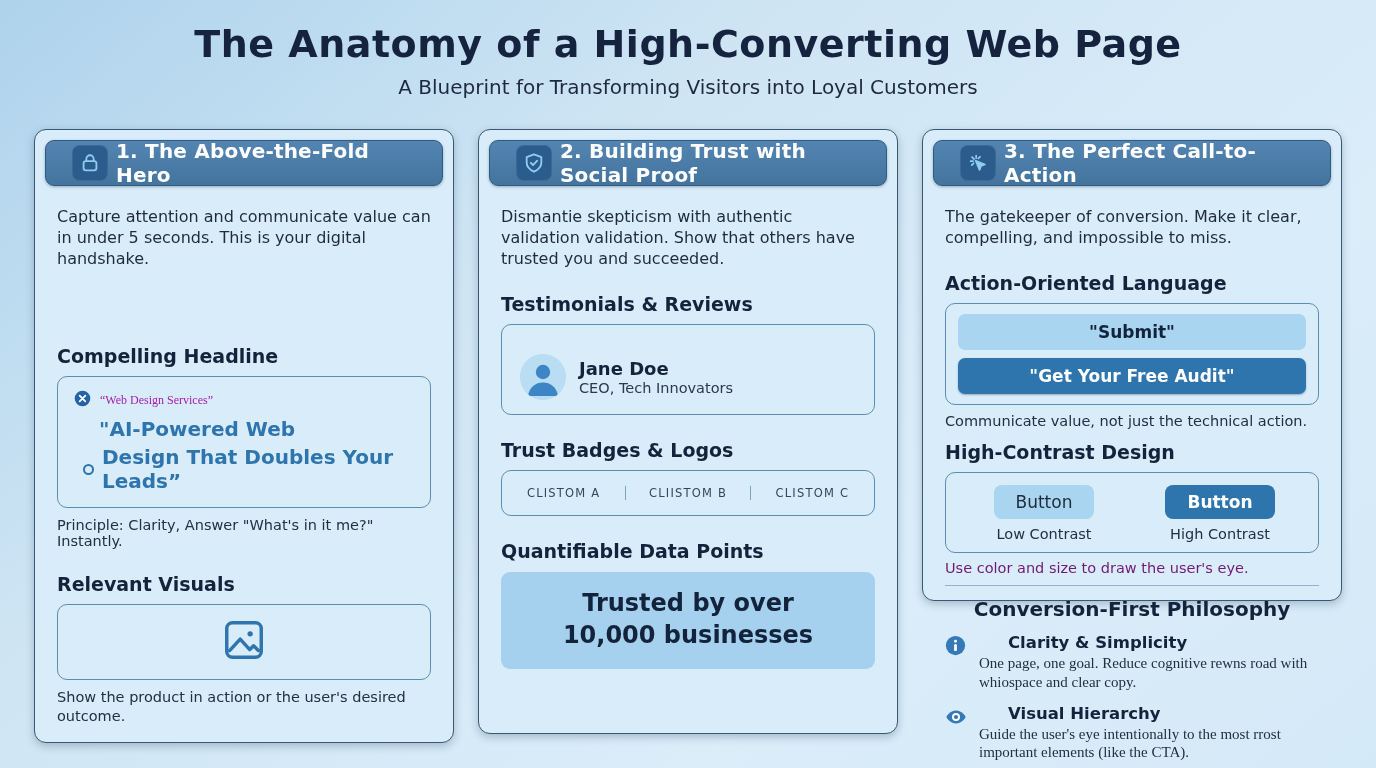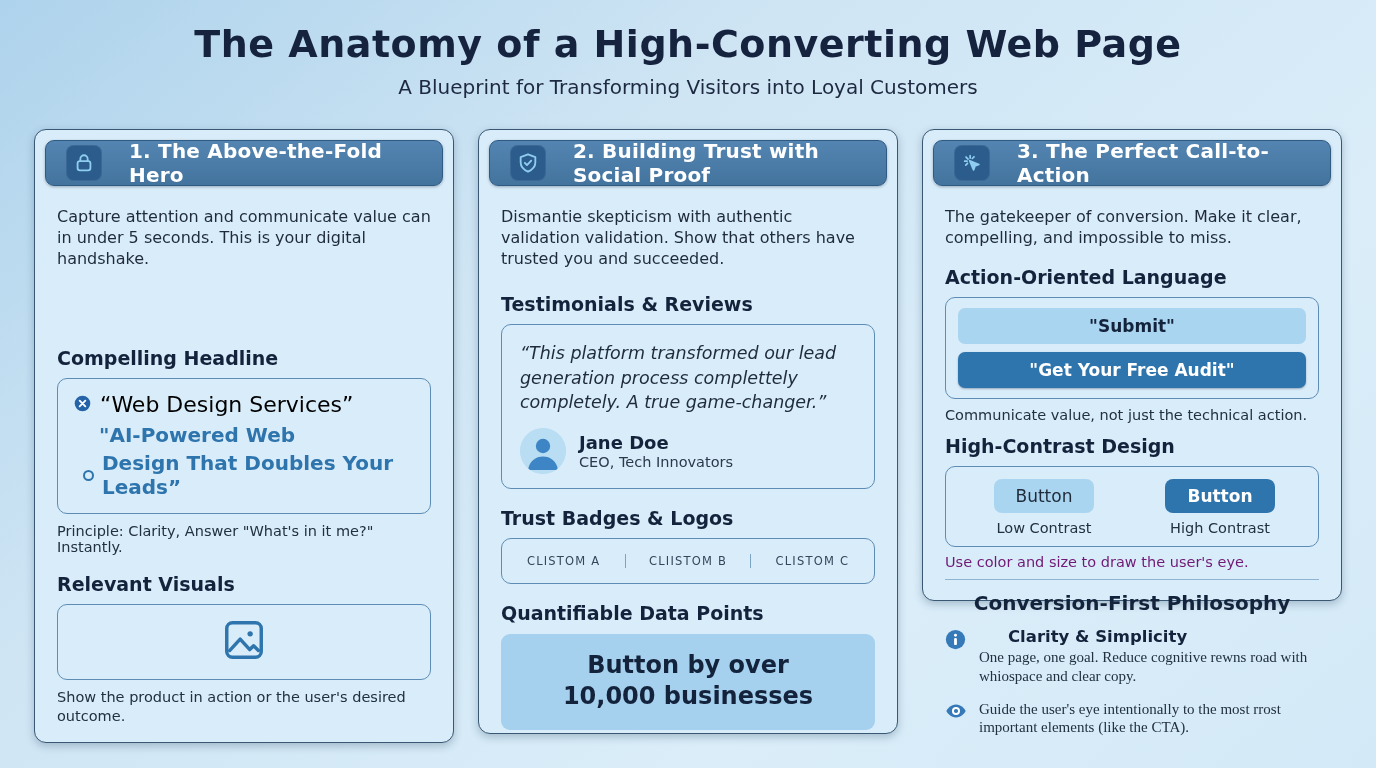--- a/index.html
+++ b/index.html
@@ -19,42 +19,42 @@
     box-shadow:0 3px 8px rgba(30,60,90,.28);
     display:flex; flex-direction:column;
   }
   .card1 { height:614px; } .card2 { height:605px; } .card3 { height:472px; }
 
   .card-header {
     margin:10px; height:46px; border-radius:9px; flex:0 0 auto;
     background:linear-gradient(#55199f00,#55199f00), linear-gradient(#52819f,#44759f);
     background:linear-gradient(180deg,#5484b1,#43749e);
     border:1px solid #2f5a82;
-    display:flex; align-items:center; padding:0 20px; gap:27px;
+    display:flex; align-items:center; padding:0 26px; gap:8px;
     box-shadow:0 1px 3px rgba(20,50,80,.35);
   }
   .icon-tile {
     width:36px; height:36px; border-radius:8px; background:#2b5c8c; flex:0 0 auto;
     display:flex; align-items:center; justify-content:center;
     box-shadow:inset 0 0 0 1px rgba(255,255,255,.08);
   }
   .card-title { color:#fff; font-weight:bold; font-size:20px; letter-spacing:.2px; }
 
   .card-body { padding:4px 22px 16px 22px; display:flex; flex-direction:column; flex:1; min-height:0; }
   .desc { font-size:16px; line-height:1.32; color:#1f2b3a; }
   .spacer { flex:1; }
 
-  h3.section { font-size:19px; font-weight:bold; color:#14233c; margin-top:18px; }
+  h3.section { font-size:19px; font-weight:bold; color:#14233c; margin-top:24px; }
   .tight { margin-top:8px; }
 
   .outline-box { border:1.5px solid #5d8cb5; border-radius:10px; margin-top:9px; }
 
   
   .headline-box { padding:13px 16px 14px 16px; }
-  .bad-line { display:flex; align-items:center; gap:9px; font-size:22px; color:#000000; }
+  .bad-line { display:flex; align-items:center; gap:9px; font-size:12px; color:#a21caf;font-family:Liberation Serif, serif; }
   .good-line1 { margin:6px 0 0 25px; font-size:20px; font-weight:bold; color:#2e74ad; }
   .good-line2 { margin:4px 0 0 9px; font-size:20px; font-weight:bold; color:#2e74ad;
                 display:flex; align-items:center; gap:8px; }
   .good-line2::before { content:""; width:7px; height:7px; border-radius:50%;
                         border:2px solid #2e74ad; flex:0 0 auto; }
   .principle { font-size:14.5px; color:#223040; margin-top:9px; }
   .visual-box { height:76px; display:flex; align-items:center; justify-content:center; }
   .caption { font-size:14.5px; color:#223040; margin-top:8px; line-height:1.3; }
 
   
@@ -156,21 +156,20 @@
           <path d="M8.5 11.8l2.4 2.4 4.6-4.8"></path>
         </svg>
       </span>
       <span class="card-title">2. Building Trust with Social Proof</span>
     </div>
     <div class="card-body">
       <p class="desc" style="margin-top:6px">Dismantie skepticism with authentic validation validation. Show that others have trusted you and succeeded.</p>
 
       <h3 class="section" style="margin-top:24px">Testimonials &amp; Reviews</h3>
       <div class="outline-box quote-box">
-        <p class="quote">“This platform transformed our lead generation process complettely completely. A true game-changer.”</p>
         <div class="author-row">
           <span class="avatar">
             <svg width="46" height="46" viewBox="0 0 46 46">
               <circle cx="23" cy="23" r="23" fill="#b9ddf3"></circle>
               <circle cx="23" cy="18" r="7.2" fill="#3d85c4"></circle>
               <path d="M8 42c1.5-9 7.5-13.5 15-13.5S36.5 33 38 42z" fill="#3d85c4"></path>
             </svg>
           </span>
           <span>
             <div class="author-name">Jane Doe</div>
@@ -181,21 +180,21 @@
 
       <h3 class="section">Trust Badges &amp; Logos</h3>
       <div class="outline-box badges-box">
         <span class="badge">CLISTOM A</span>
         <span class="badge">CLIISTOM B</span>
         <span class="badge">CLISTOM C</span>
       </div>
 
       <h3 class="section">Quantifiable Data Points</h3>
       <div class="stat-box">
-        <div class="stat-text">Button by over</div>
+        <div class="stat-text">Trusted by over</div>
         <div class="stat-text">10,000 businesses</div>
       </div>
     </div>
   </div>
 
   <div class="card card3">
     <div class="card-header">
       <span class="icon-tile">
         <svg width="22" height="22" viewBox="0 0 24 24" fill="none" stroke="#8ecdf0" stroke-width="1.9" stroke-linecap="round" stroke-linejoin="round">
           <path d="M9.5 9.5l4.2 10 1.6-4.2 4.2-1.6z" fill="#8ecdf0"></path>
@@ -245,19 +244,20 @@
 
       <div class="phil-item">
         <span class="phil-icon">
           <svg width="22" height="22" viewBox="0 0 24 24">
             <path d="M12 5C6.5 5 2.5 9.5 1.5 12c1 2.5 5 7 10.5 7s9.5-4.5 10.5-7C21.5 9.5 17.5 5 12 5z" fill="#3579b8"></path>
             <circle cx="12" cy="12" r="4.4" fill="#fff"></circle>
             <circle cx="12" cy="12" r="2.3" fill="#3579b8"></circle>
           </svg>
         </span>
         <div>
+          <div class="phil-title">Visual Hierarchy</div>
           <div class="phil-text">Guide the user's eye intentionally to the most rrost important elements (like the CTA).</div>
         </div>
       </div>
 
     </div>
   </div>
 </div>
 
 </body></html>

